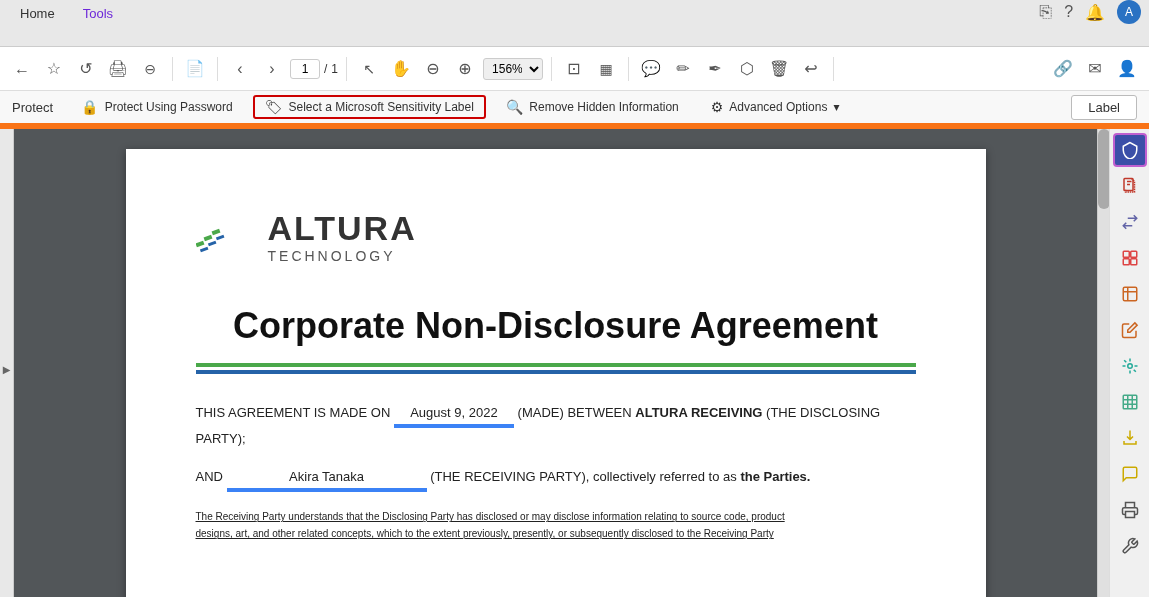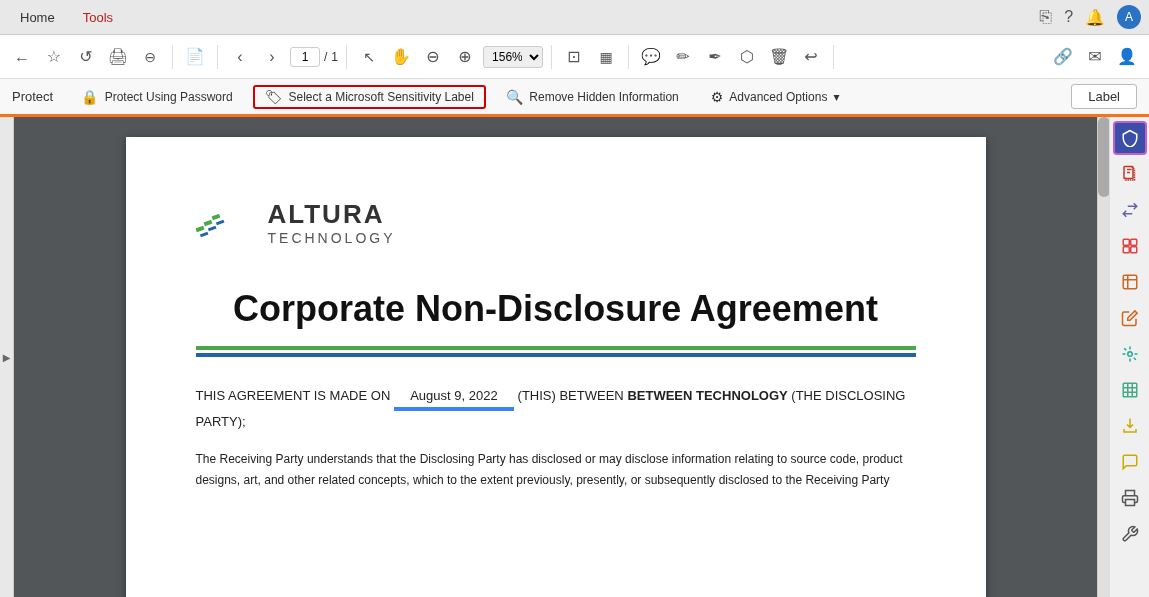--- a/index.html
+++ b/index.html
@@ -1,38 +1,38 @@
 <!DOCTYPE html>
 <html><head>
   <meta charset="utf-8">
   <style>
     * { box-sizing: border-box; margin: 0; padding: 0; }
     body { font-family: 'Segoe UI', Arial, sans-serif; font-size: 13px; background: #f0f0f0; overflow: hidden; width: 1149px; height: 597px; }
 
     
     .tab-bar {
       display: flex;
-      align-items: center;
+      align-items: flex-start;
       background: #e8e8e8;
-      height: 35px;
+      height: 47px;
       border-bottom: 1px solid #ccc;
       padding: 0 8px;
       gap: 4px;
     }
     .tab-home {
       padding: 6px 12px;
       font-size: 13px;
       color: #333;
       cursor: pointer;
       border-radius: 4px 4px 0 0;
     }
     .tab-tools {
       padding: 6px 12px;
       font-size: 13px;
-      color: #b91c1c;
+      color: #6d28d9;
       cursor: pointer;
       border-radius: 4px 4px 0 0;
     }
     .tab-doc {
       display: flex;
       align-items: center;
       background: white;
       border: 1px solid #ccc;
       border-bottom: none;
       border-radius: 4px 4px 0 0;
@@ -104,21 +104,21 @@
       padding: 2px 4px;
       font-size: 12px;
       width: 60px;
     }
 
     
     .protect-bar {
       display: flex;
       align-items: center;
       background: #f8f8f8;
-      border-bottom: 3px solid #f97316;
+      border-bottom: 6px solid #f97316;
       height: 38px;
       padding: 0 12px;
       gap: 8px;
     }
     .protect-label {
       font-size: 13px;
       color: #333;
       font-weight: 500;
       margin-right: 8px;
     }
@@ -196,21 +196,21 @@
     }
     .logo-icon {
       width: 60px;
       height: 50px;
     }
     .logo-text-container {
       display: flex;
       flex-direction: column;
     }
     .logo-name {
-      font-size: 26px;
+      font-size: 34px;
       font-weight: 700;
       color: #333;
       letter-spacing: 2px;
     }
     .logo-sub {
       font-size: 14px;
       letter-spacing: 3px;
       color: #555;
     }
 
@@ -247,23 +247,24 @@
 
     
     .recitals-title {
       font-size: 15px;
       font-weight: 700;
       color: #2563a8;
       margin-bottom: 12px;
       letter-spacing: 1px;
     }
     .recitals-text {
-      font-size: 12px;
+      font-size: 10px;
       color: #222;
       line-height: 1.7;
+      text-decoration: underline;
     }
 
     
     .right-sidebar {
       width: 40px;
       background: #f0f0f0;
       border-left: 1px solid #ddd;
       display: flex;
       flex-direction: column;
       align-items: center;
@@ -417,24 +418,30 @@
       <div class="doc-title">Corporate Non-Disclosure Agreement</div>
 
       <div class="divider-lines">
         <div class="divider-green"></div>
         <div class="divider-blue"></div>
       </div>
 
       <div class="agreement-text">
         <span>THIS AGREEMENT IS MADE ON</span>
         <span class="underline-field">August 9, 2022</span>
-        <span>(THIS)</span>
+        <span>(MADE)</span>
         <span>BETWEEN</span>
-        <strong>BETWEEN TECHNOLOGY</strong>
+        <strong>ALTURA RECEIVING</strong>
         <span>(THE DISCLOSING PARTY);</span>
+      </div>
+      <div class="agreement-text">
+        <span>AND</span>
+        <span class="underline-field" style="min-width:200px;">Akira Tanaka</span>
+        <span>(THE RECEIVING PARTY), collectively referred to as</span>
+        <strong>the Parties.</strong>
       </div>
 
       <div class="recitals-text">The Receiving Party understands that the Disclosing Party has disclosed or may disclose information relating to source code, product</div>
       <div class="recitals-text">designs, art,  and other related concepts, which to the extent previously, presently, or subsequently disclosed to the Receiving Party</div>
     </div>
   </div>
 
   <div class="scrollbar-track">
     <div class="scrollbar-thumb"></div>
   </div>

